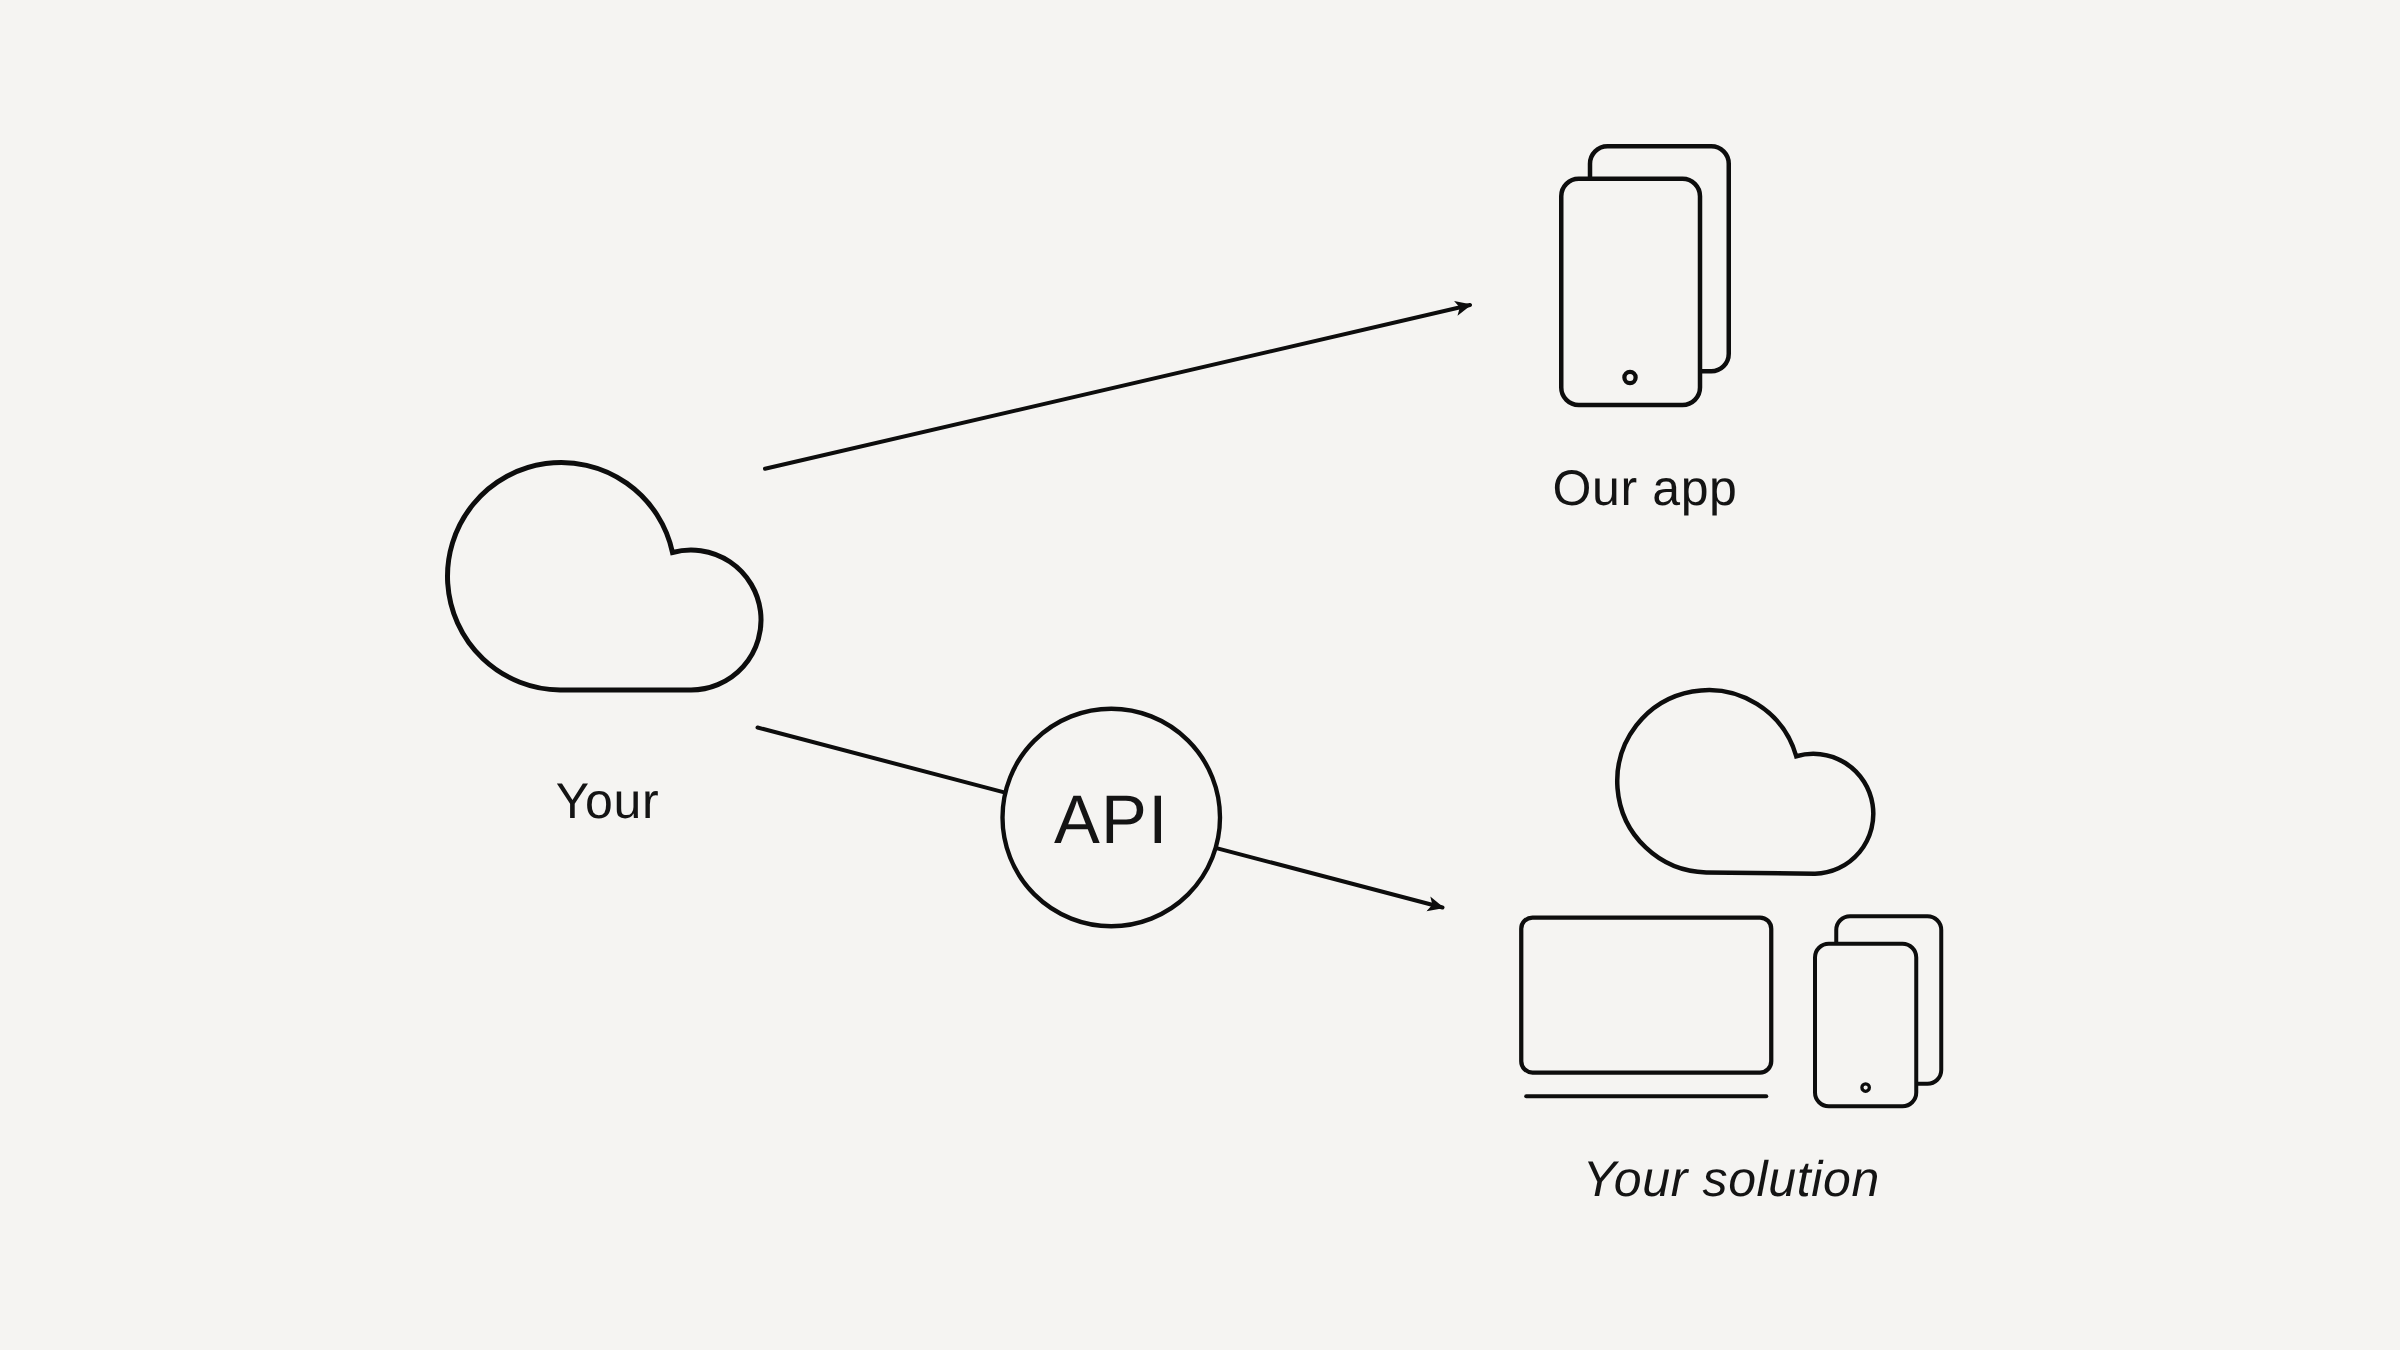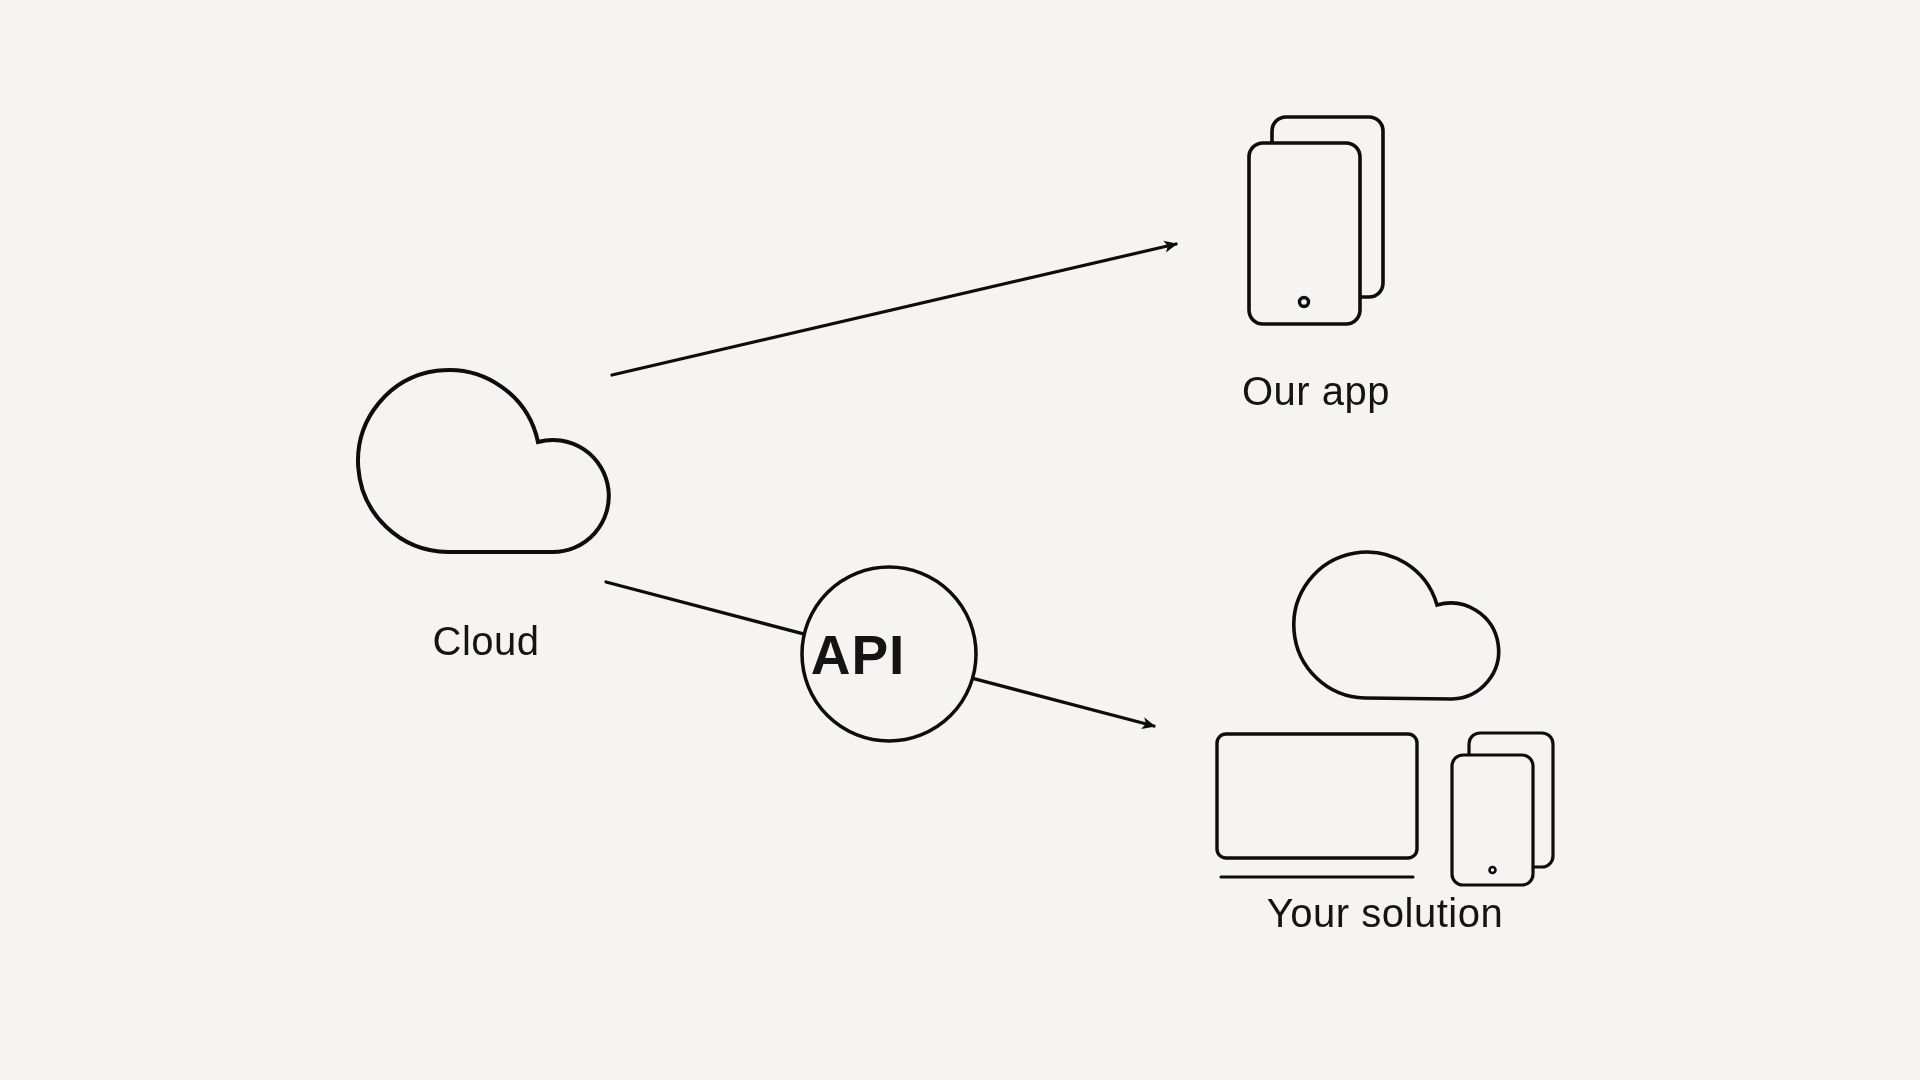--- a/index.html
+++ b/index.html
@@ -52,36 +52,36 @@
     transform:translateX(-50%);
     white-space:nowrap;
     font-size:40px;
     line-height:1;
     font-weight:400;
     color:var(--text);
     letter-spacing:0.5px;
   }
   .api-label{
     position:absolute;
-    left:770px;
+    left:801px;
     top:567px;
     width:176px;
     height:176px;
     display:flex;
     align-items:center;
     justify-content:center;
     font-size:55px;
     line-height:1;
-    font-weight:700;
+    font-weight:400;
     color:var(--text);
     letter-spacing:1px;
   }
   .label-cloud{left:486px;top:621px;}
   .label-our-app{left:1316px;top:371px;}
-  .label-your-solution{left:1385px;top:893px;}
+  .label-your-solution{left:1385px;top:924px;font-style:italic;}
 </style>
 </head>
 <body>
 
 <div class="canvas">
 
   <svg class="diagram-svg" viewBox="0 0 1920 1080" xmlns="http://www.w3.org/2000/svg">
     <defs>
       <marker id="arrow" viewBox="0 0 12 12" refX="10" refY="6" markerWidth="14" markerHeight="14" markerUnits="userSpaceOnUse" orient="auto">
         <path class="arrowhead-fill" d="M 0 0.8 L 11.3 6 L 0 11.2 L 2.8 6 Z"></path>
@@ -120,21 +120,21 @@
       </g>
 
       <g>
         <rect class="outline" x="1469" y="733" width="84" height="134" rx="11" stroke-width="3.2"></rect>
         <rect class="bg-filled" x="1452" y="755" width="81" height="130" rx="11" stroke-width="3.2"></rect>
         <circle class="outline" cx="1492.5" cy="870" r="3" stroke-width="2.6"></circle>
       </g>
     </g>
   </svg>
 
-  <div class="node-label label-cloud">Cloud</div>
+  <div class="node-label label-cloud">Your</div>
 
   <div class="api-label">API</div>
 
   <div class="node-label label-our-app">Our app</div>
 
   <div class="node-label label-your-solution">Your solution</div>
 
 </div>
 
 </body></html>

